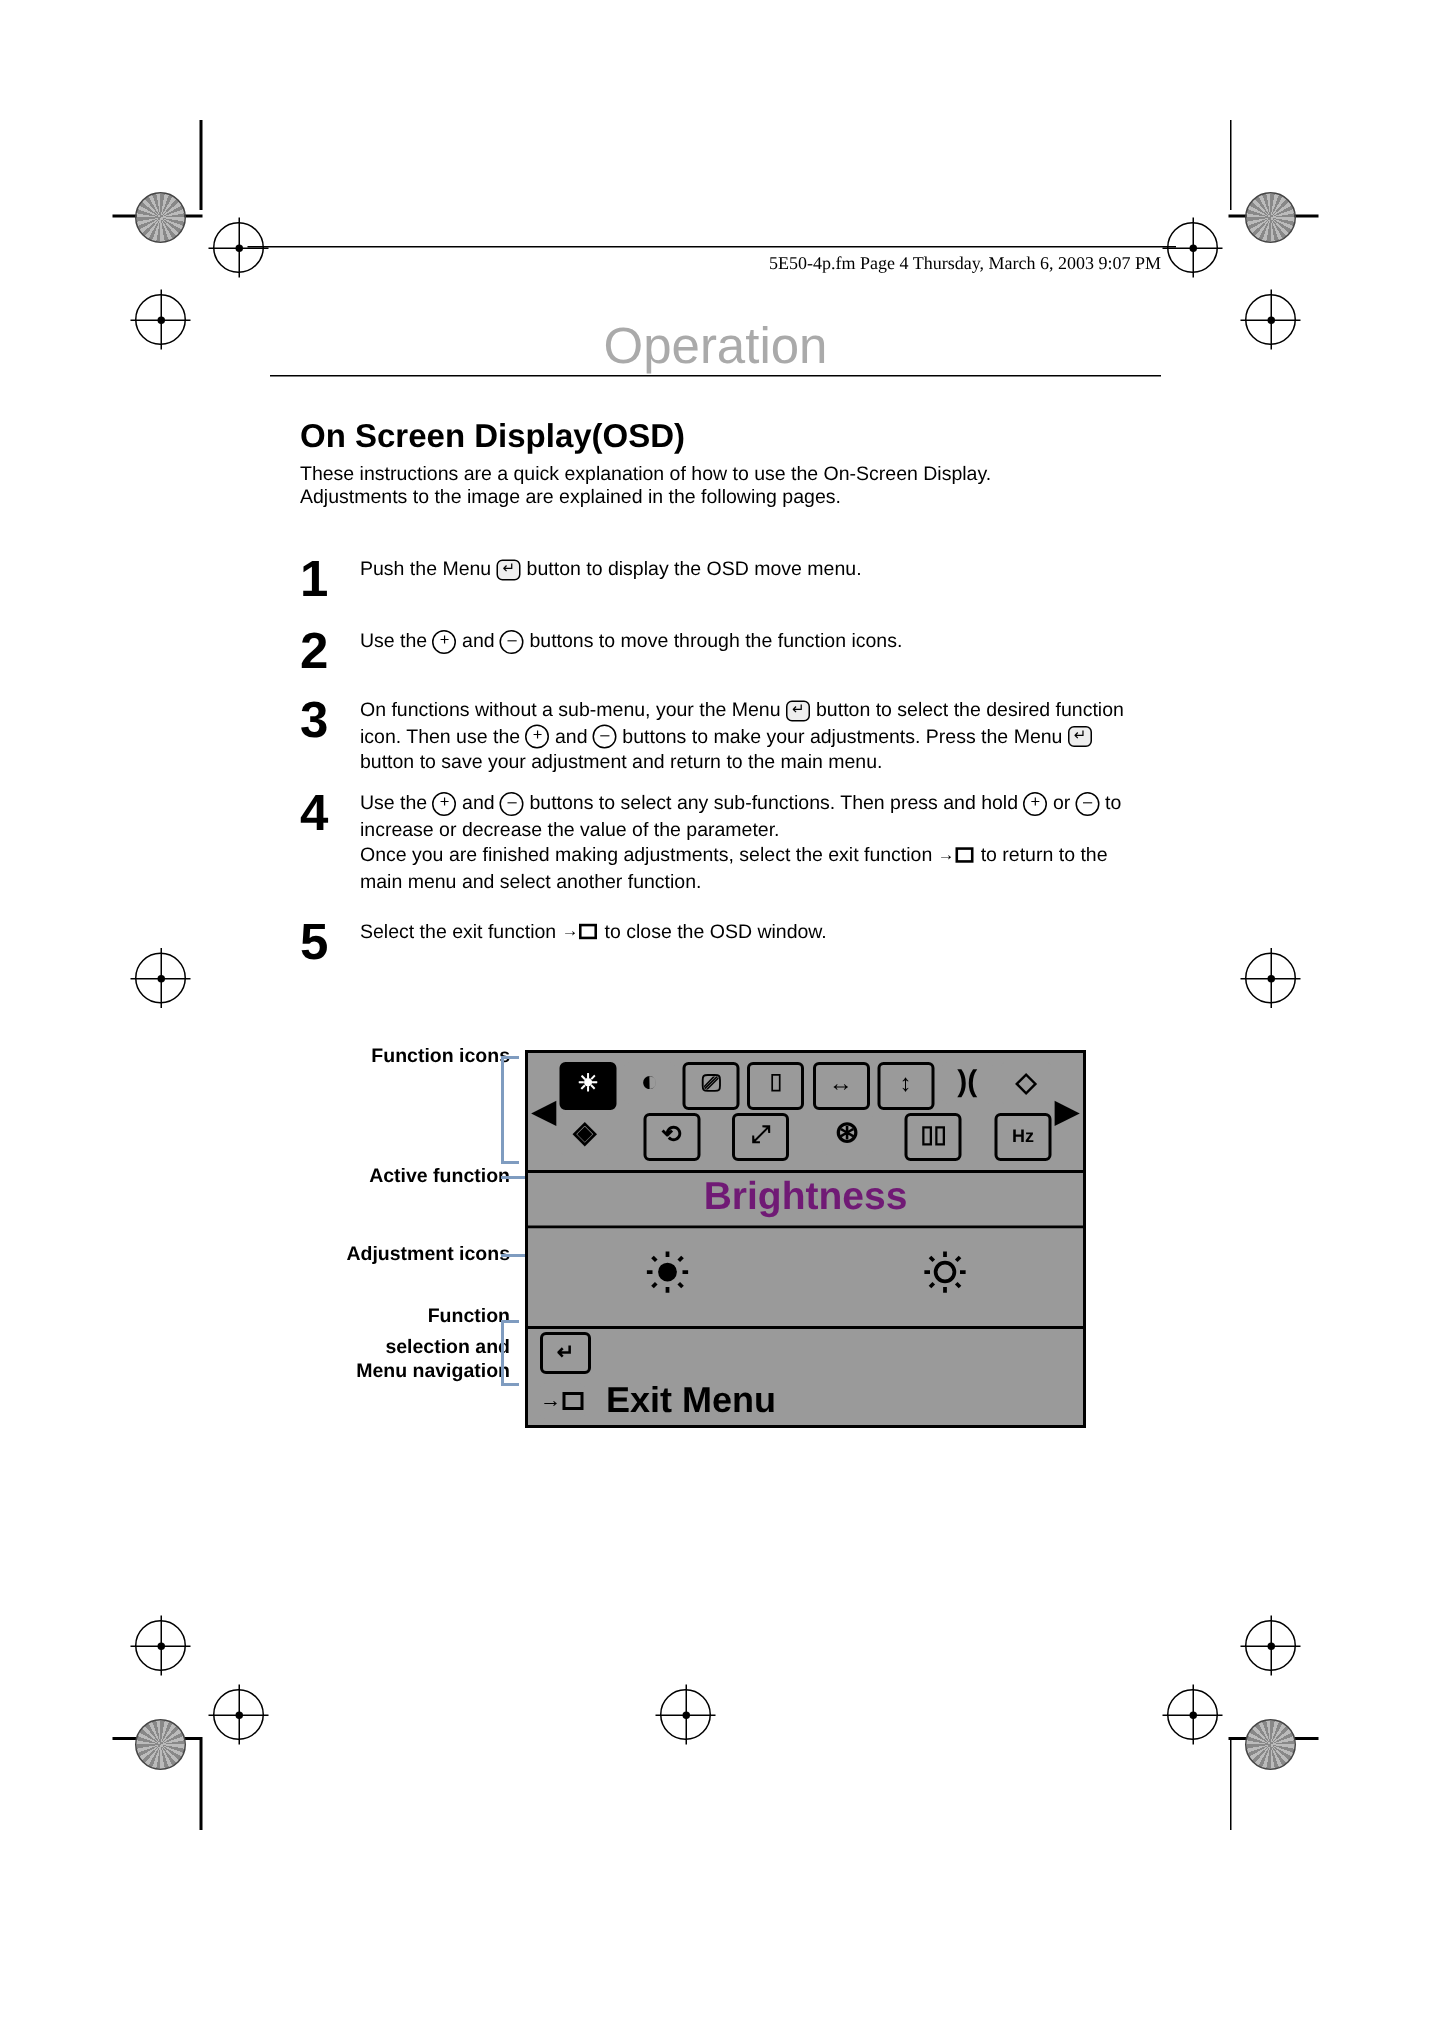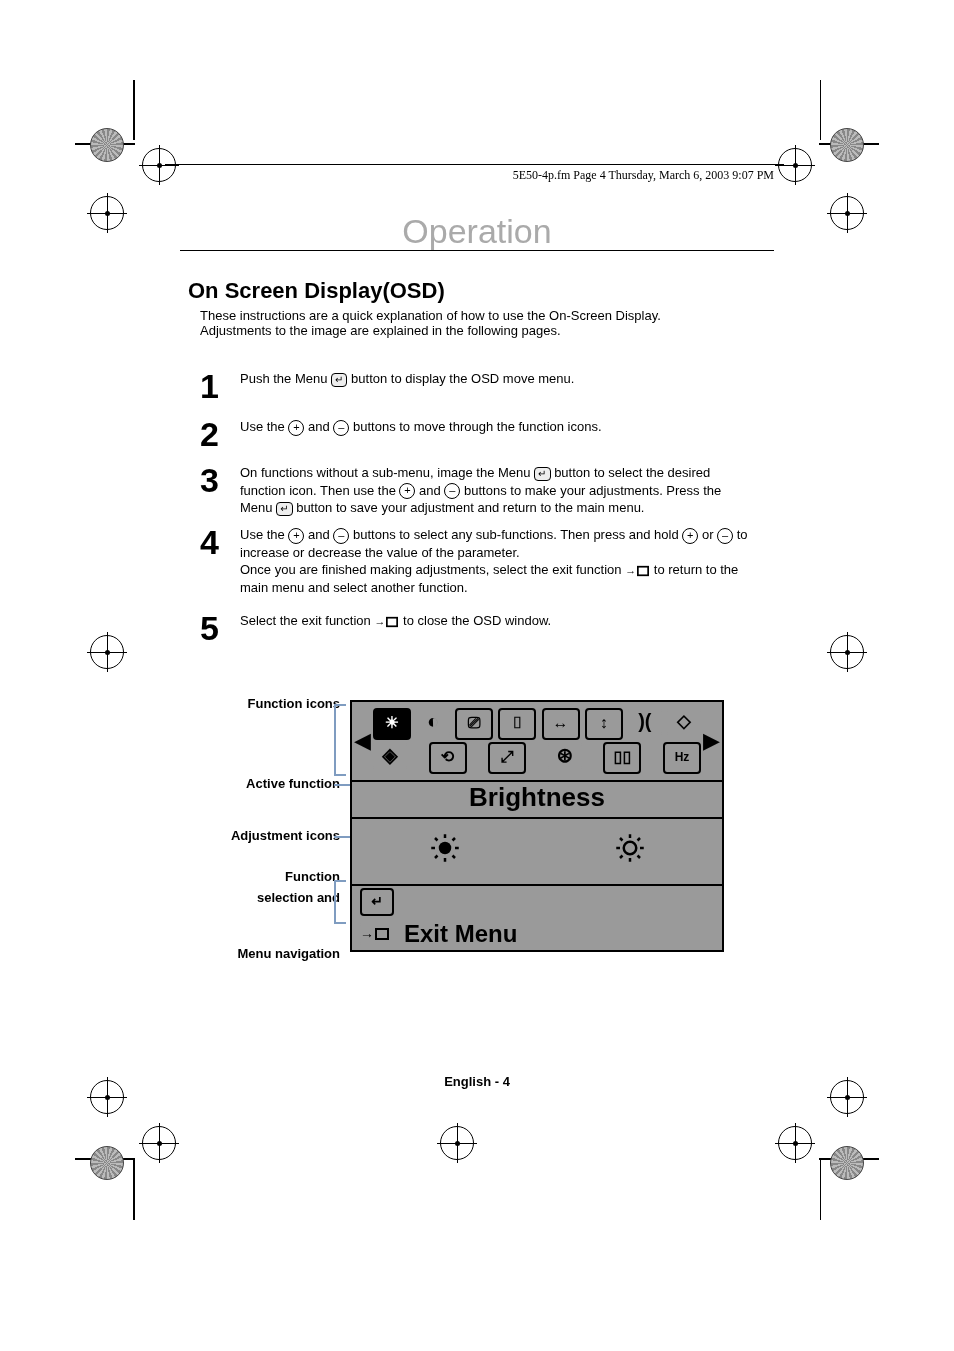--- a/index.html
+++ b/index.html
@@ -33,21 +33,21 @@
     position: absolute; top: 168px; right: 180px; font-size: 12px; font-family: Liberation Serif, serif;
   }
   .hr {
     position: absolute; left: 180px; right: 180px; height: 1px; background: #000;
   }
   .title {
     position: absolute; left: 180px; right: 180px; text-align: center;
     top: 212px; font-size: 34px; color: #aaa; font-weight: 400;
   }
   .sub-title {
-    position: absolute; left: 188px; top: 278px; font-size: 22px; font-weight: bold;
+    position: absolute; left: 200px; top: 278px; font-size: 22px; font-weight: bold;
   }
   .intro {
     position: absolute; left: 200px; top: 308px; font-size: 13px; max-width: 520px;
   }
   .step {
     position: absolute; left: 200px; right: 200px; font-size: 13px; line-height: 1.35;
   }
   .step .num {
     position: absolute; left: 0; top: -6px; font-size: 34px; font-weight: bold;
     font-family: Arial, sans-serif;
@@ -91,21 +91,21 @@
   .osd-row.icons { padding: 6px 2px; }
   .icon {
     display: inline-block; width: 34px; height: 28px; border: 2px solid #000;
     border-radius: 4px; background: #9a9a9a; text-align: center;
     font-size: 16px; line-height: 26px; font-weight: bold;
   }
   .icon.sel { background: #000; color: #fff; }
   .icon.plain { border: none; font-size: 20px; }
   .active-title {
     text-align: center; font-size: 26px; font-weight: bold; font-family: Arial;
-    color: #000000; padding: 0 0 4px 0; background: #9a9a9a; border-bottom: 2px solid #000;
+    color: #701a75; padding: 0 0 4px 0; background: #9a9a9a; border-bottom: 2px solid #000;
   }
   .adj-row {
     display: flex; justify-content: space-around; align-items: center;
     padding: 14px 0; background: #9a9a9a; border-bottom: 2px solid #000;
   }
   .sun-full, .sun-empty { font-size: 26px; }
   .nav-row {
     display: flex; align-items: center; gap: 14px;
     padding: 2px 8px; font-size: 24px; font-weight: bold;
     background: #9a9a9a;
@@ -203,21 +203,21 @@
       <span class="inline-circle">+</span>
       <span> and </span>
       <span class="inline-circle">–</span>
       <span> buttons to move through the function icons.</span>
     </div>
   </div>
 
   <div class="step" style="top:464px;">
     <span class="num">3</span>
     <div class="txt">
-      <span>On functions without a sub-menu, image the Menu </span>
+      <span>On functions without a sub-menu, your the Menu </span>
       <span class="inline-icon">↵</span>
       <span> button to select the desired function icon. Then use the </span>
       <span class="inline-circle">+</span>
       <span> and </span>
       <span class="inline-circle">–</span>
       <span> buttons to make your adjustments. Press the Menu </span>
       <span class="inline-icon">↵</span>
       <span> button to save your adjustment and return to the main menu.</span>
     </div>
   </div>
@@ -255,21 +255,21 @@
     </div>
   </div>
 
   <div class="osd-wrap">
     <div class="labels">
       <div style="top:6px;padding-left:18px;">Function icons</div>
       <div style="top:86px;">Active function</div>
       <div style="top:138px;">Adjustment icons</div>
       <div style="top:179px;">Function</div>
       <div style="top:200px;">selection and</div>
-      <div style="top:216px;margin-top:40px;">Menu navigation</div>
+      <div style="top:216px;">Menu navigation</div>
     </div>
     <div class="lbl-line" style="left:134px; top:14px; height:68px;"></div>
     <div class="lbl-line single" style="left:134px; top:94px; width:16px;"></div>
     <div class="lbl-line single" style="left:134px; top:146px; width:16px;"></div>
     <div class="lbl-line" style="left:134px; top:190px; height:40px;"></div>
 
     <div class="osd">
       <div class="osd-row icons" style="flex-wrap:wrap;">
         <span class="nav-arrow">◀</span>
         <div class="icon-set">
@@ -329,14 +329,13 @@
       <div class="nav-row">
         <span class="nav-icon" style="border:none;">→<svg class="mini" style="width:16px;height:16px" viewBox="0 0 16 14">
               <rect x="1" y="1" width="14" height="12" fill="#000"></rect>
               <rect x="3" y="3" width="10" height="8" fill="#9a9a9a"></rect>
             </svg></span>
         <span>Exit Menu</span>
       </div>
     </div>
   </div>
 
-  <div class="footer">English - 4</div>
 </div>
 
 </body></html>

